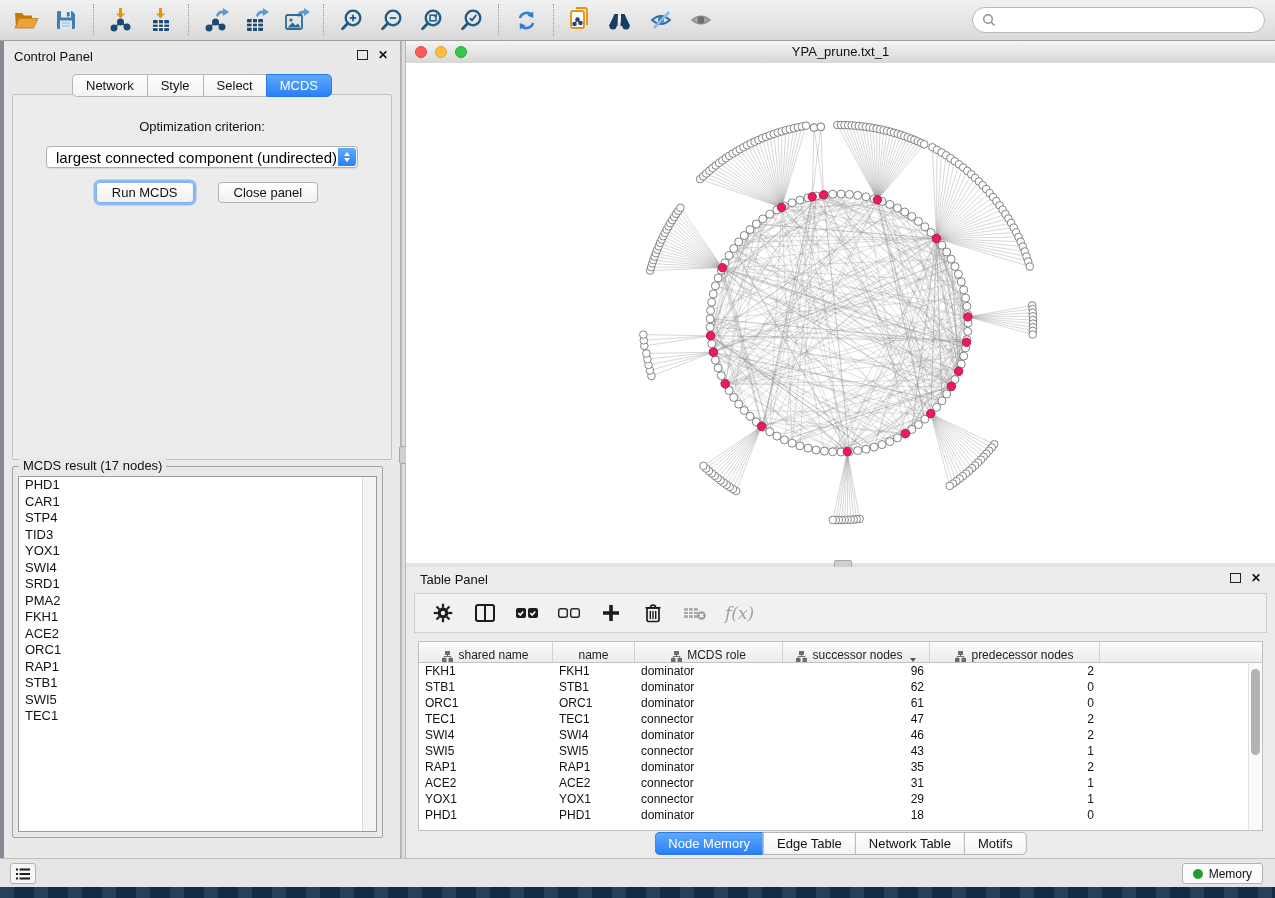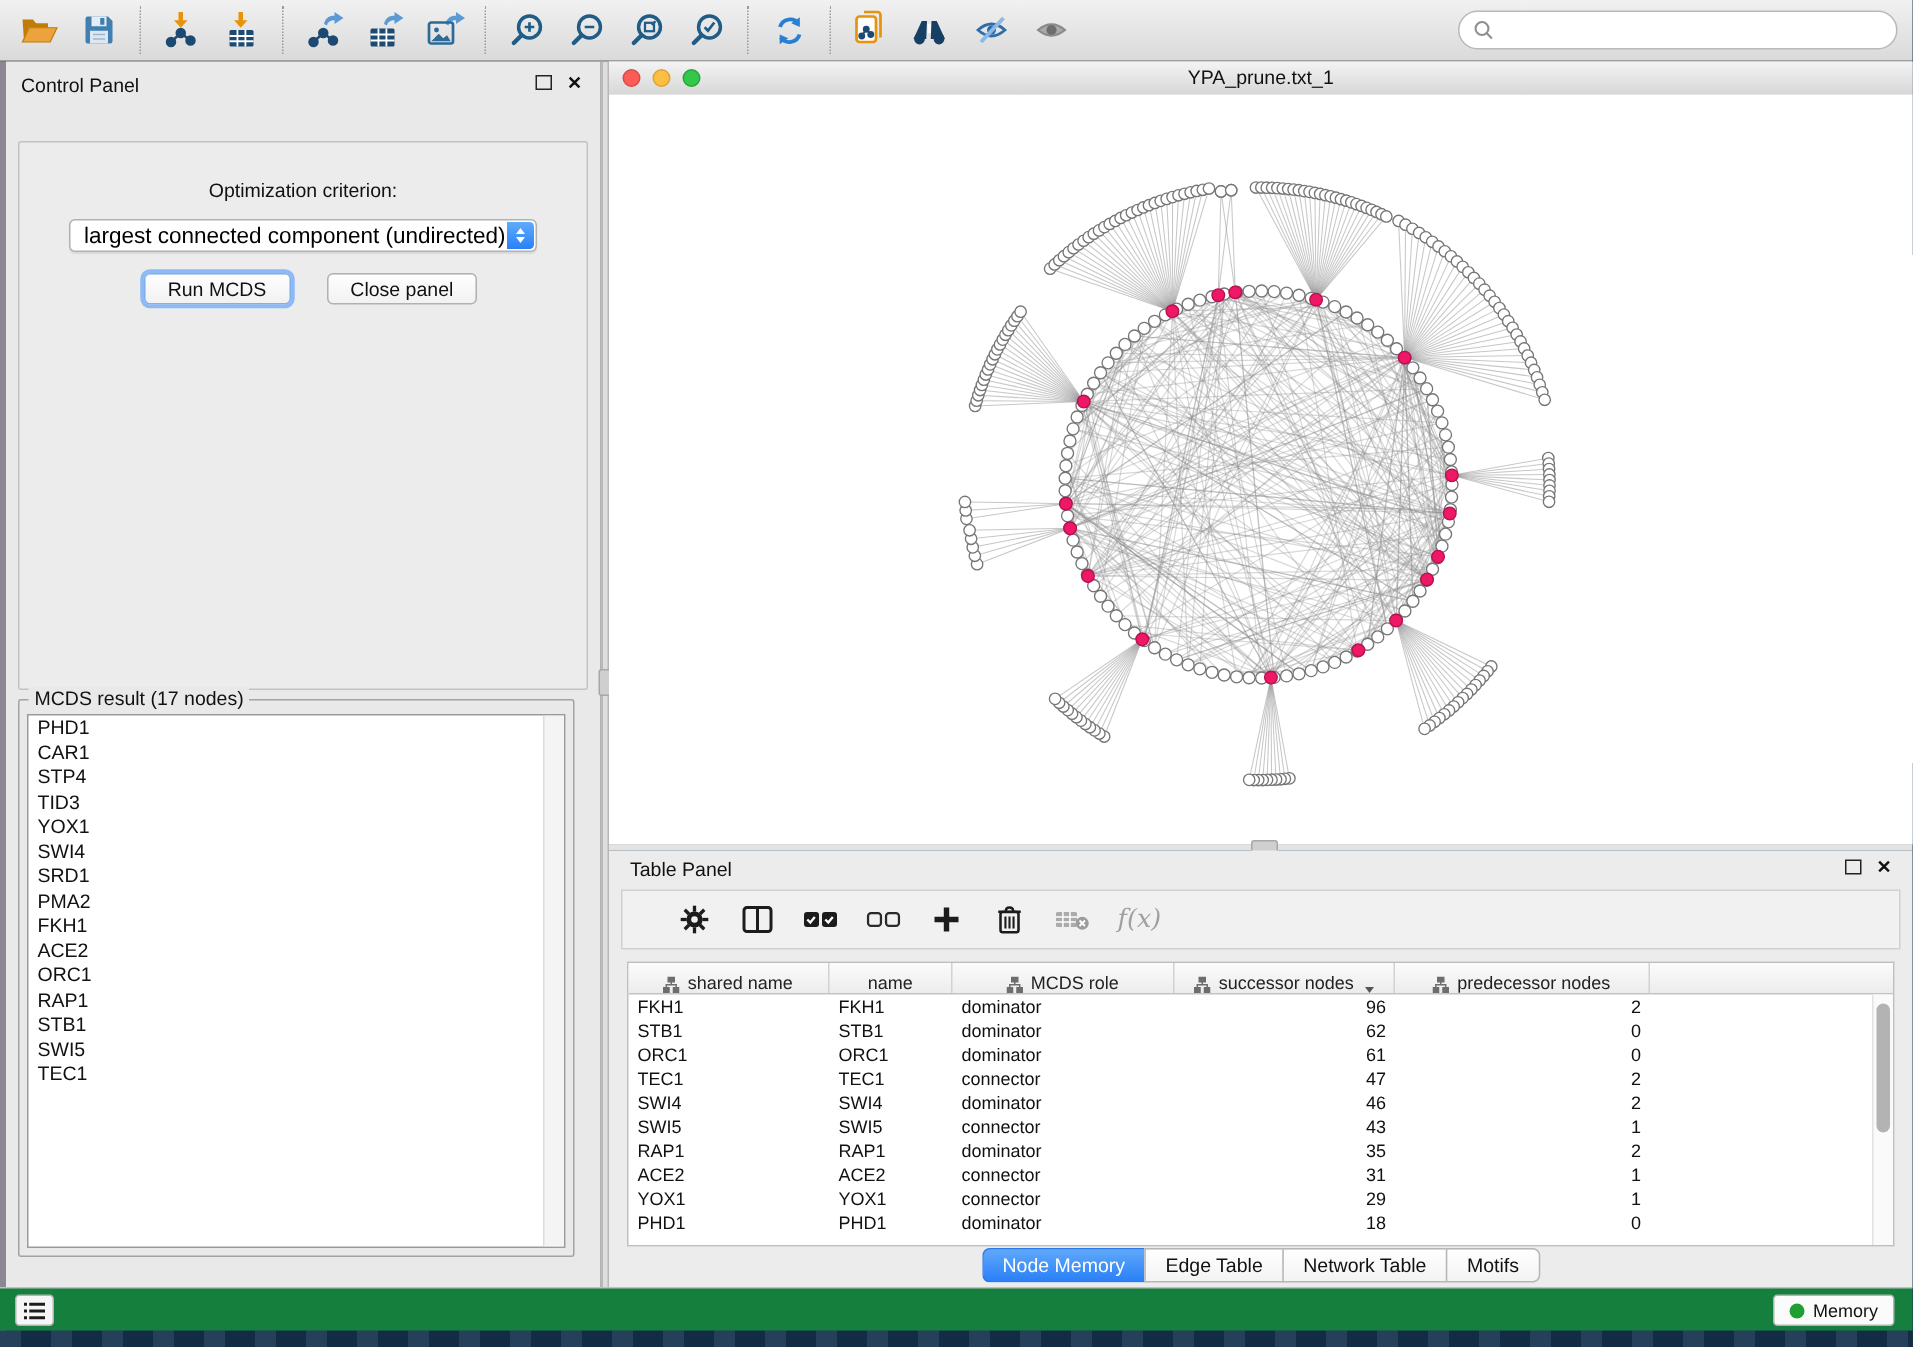--- a/index.html
+++ b/index.html
@@ -65,37 +65,37 @@
   .lights{position:absolute;left:9px;top:5px;display:flex;gap:8px;}
   .light{width:12px;height:12px;border-radius:50%;box-sizing:border-box;cursor:pointer;}
   .light.red{background:#fc5b57;border:1px solid #d94a44;}
   .light.yellow{background:#fdbe41;border:1px solid #dfa133;}
   .light.green{background:#34c84a;border:1px solid #27a53a;}
   .net-title{text-align:center;font-size:13px;line-height:21px;color:#111;font-weight:500;}
   .net-canvas{position:absolute;left:0;right:0;top:22px;bottom:0;background:#fff;}
   
   .table-panel{left:406px;top:567px;right:0;bottom:40px;background:#ececec;}
   .tp-toolbar{position:absolute;left:8px;right:8px;top:26px;height:40px;background:#f1f1f1;border:1px solid #d0d0d0;
-    display:flex;align-items:center;padding-left:32px;gap:10px;box-sizing:border-box;}
+    display:flex;align-items:center;padding-left:12px;gap:10px;box-sizing:border-box;}
   .tpi{width:32px;height:32px;border:none;background:transparent;display:flex;align-items:center;justify-content:center;padding:0;cursor:pointer;}
   .fx{font-family:"DejaVu Serif","Liberation Serif",serif;font-style:italic;font-size:17px;color:#a0a0a0;}
   .ttable{position:absolute;left:12px;right:12px;top:74px;height:190px;background:#fff;border:1px solid #bfbfbf;box-sizing:border-box;overflow:hidden;}
   .thead{display:flex;height:21px;background:linear-gradient(#fbfbfb,#ececec);border-bottom:1px solid #c3c3c3;box-sizing:border-box;}
   .th{display:flex;align-items:flex-end;justify-content:center;gap:5px;font-size:12px;color:#222;
     border-right:1px solid #d2d2d2;box-sizing:border-box;cursor:pointer;white-space:nowrap;}
   .th.filler{flex:1;border-right:none;cursor:default;}
   .sortv{width:0;height:0;border-left:3.5px solid transparent;border-right:3.5px solid transparent;border-top:4px solid #555;margin-left:2px;}
   .trow{display:flex;height:16px;}
   .td{font-size:12px;line-height:16px;color:#111;padding:0 6px;box-sizing:border-box;overflow:hidden;white-space:nowrap;}
   .td.num{text-align:right;}
   .tscroll{position:absolute;right:0;top:21px;bottom:0;width:13px;background:#fafafa;border-left:1px solid #e2e2e2;}
   .tthumb{position:absolute;left:2px;top:6px;width:9px;height:86px;background:#b3b3b3;border-radius:5px;}
   .tp-tabs{position:absolute;bottom:3px;left:50%;transform:translateX(-50%);}
   
-  .statusbar{left:0;right:0;bottom:11px;height:29px;background:#15803d;border-top:1px solid #c0c0c0;box-sizing:border-box;}
+  .statusbar{left:0;right:0;bottom:11px;height:29px;background:#e5e5e5;border-top:1px solid #c0c0c0;box-sizing:border-box;}
   .list-btn{position:absolute;left:10px;top:4px;width:26px;height:21px;background:#f6f6f6;border:1px solid #b3b3b3;border-radius:3px;
     display:flex;align-items:center;justify-content:center;cursor:pointer;padding:0;}
   .memory-btn{position:absolute;right:12px;top:4px;height:21px;padding:0 10px;background:#fbfbfb;border:1px solid #b3b3b3;border-radius:3px;
     display:flex;align-items:center;gap:6px;font-size:12px;color:#111;cursor:pointer;}
   .mem-dot{width:10px;height:10px;border-radius:50%;background:#1f9e33;}
 </style>
 </head>
 <body>
 
 <div class="abs toolbar">
@@ -260,20 +260,26 @@
 
 <div class="abs wall-left"></div>
 <div class="abs wall-bottom"></div>
 
 <div class="abs control-panel">
   <div class="panel-title">Control Panel</div>
   <div class="panel-ctrls">
     <span class="float-ico"></span>
     <span class="close-ico">✕</span>
   </div>
+  <div class="segbar cp-tabs" id="cp-tabs">
+      <div class="seg">Network</div>
+      <div class="seg">Style</div>
+      <div class="seg">Select</div>
+      <div class="seg active">MCDS</div>
+    </div>
   <div class="cp-content">
     <div class="opt-label">Optimization criterion:</div>
     <div class="dropdown">
       <span>largest connected component (undirected)</span>
       <span class="dd-stepper">
           <span class="tri-up"></span>
           <span class="tri-dn"></span>
         </span>
     </div>
     <div class="btn-row">

